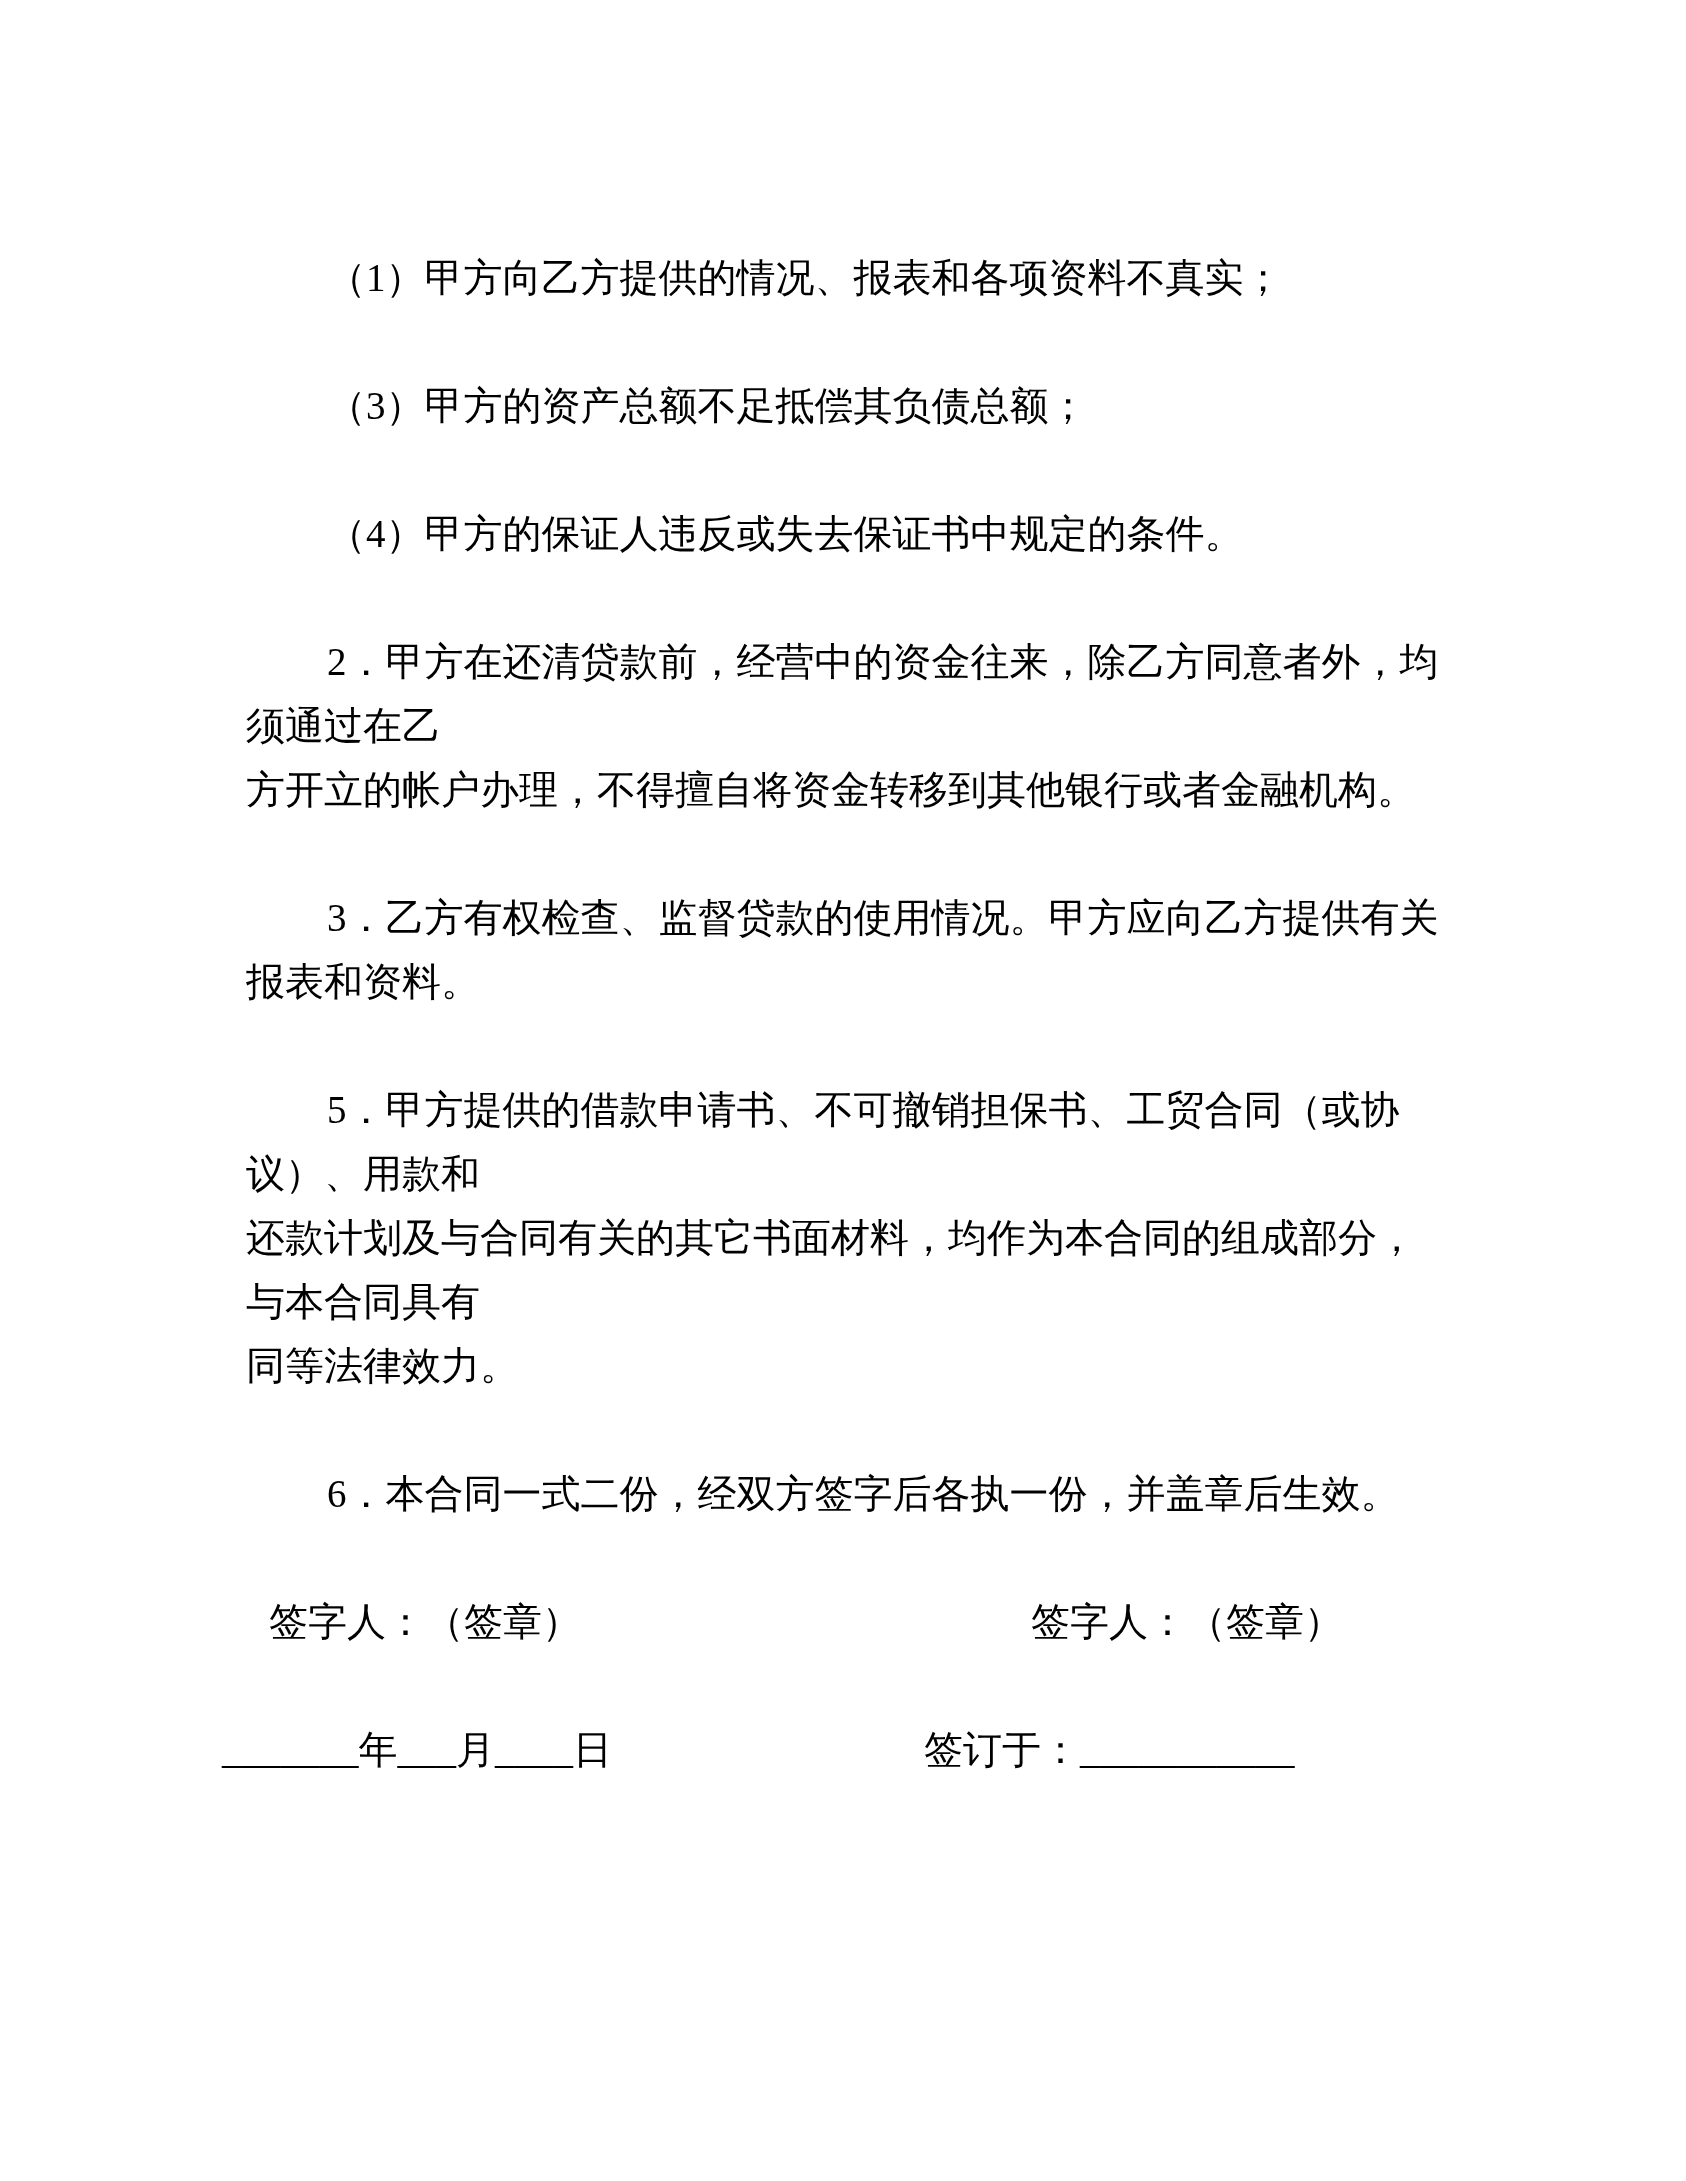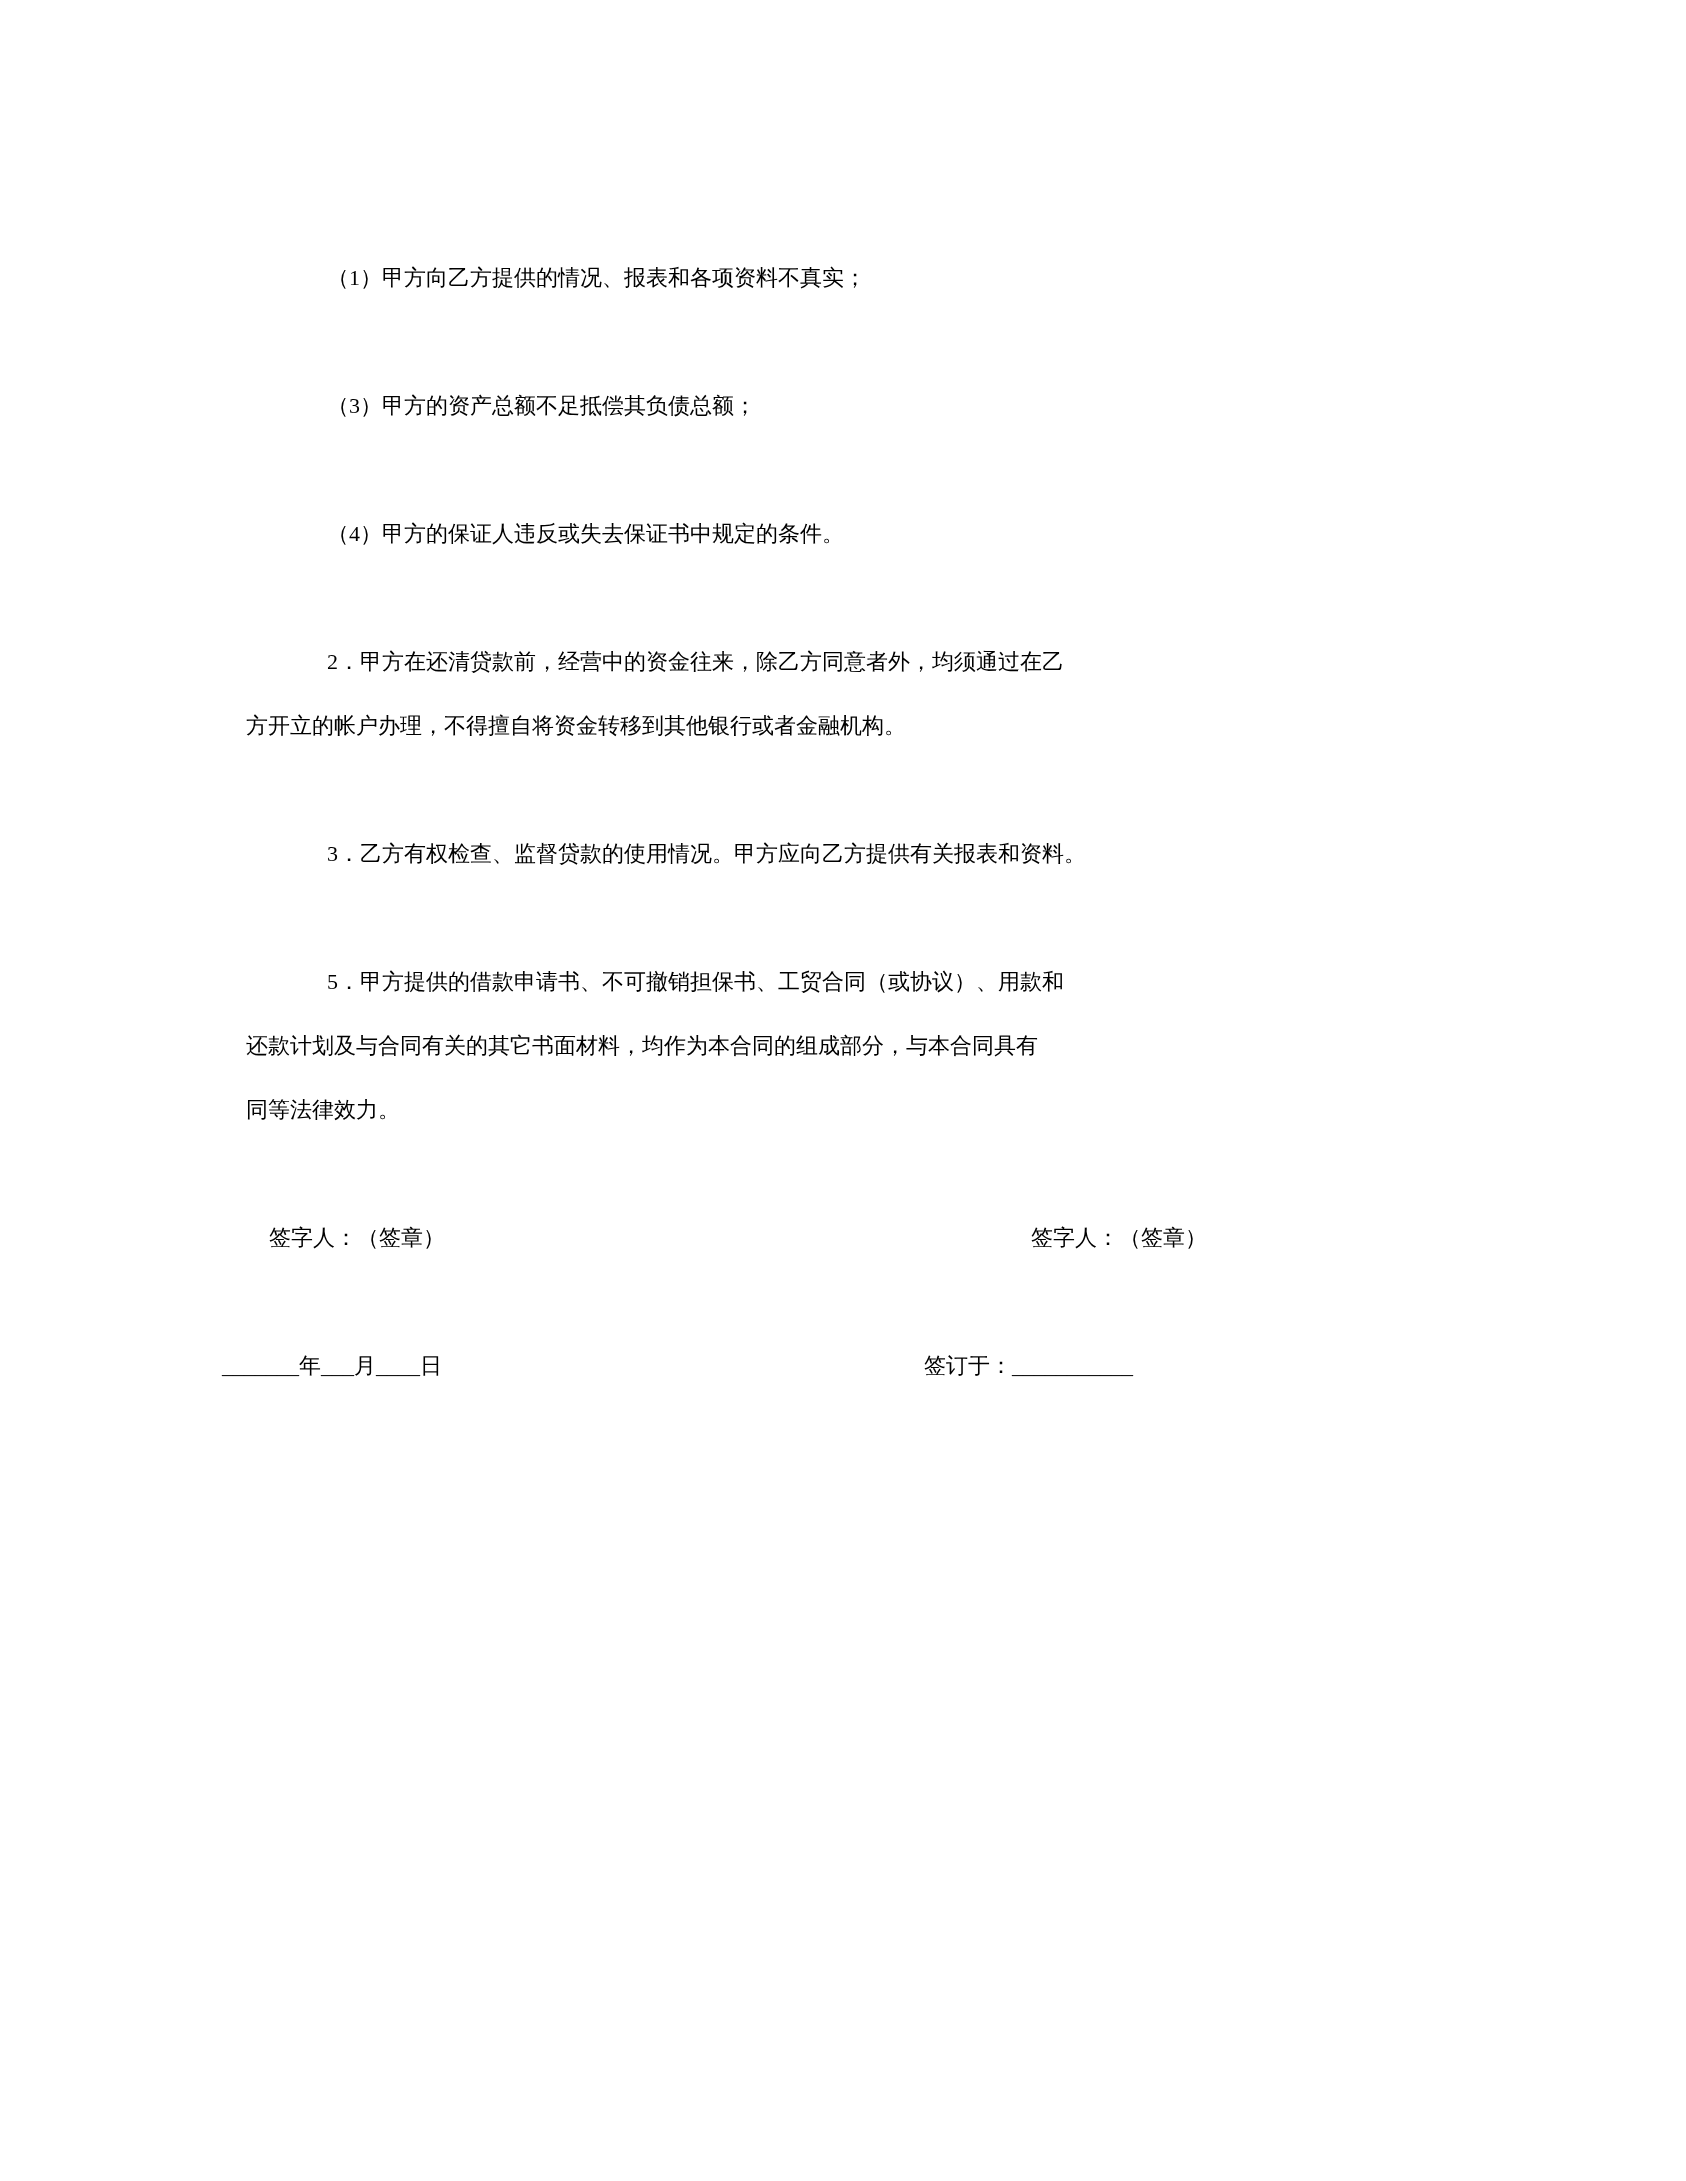--- a/index.html
+++ b/index.html
@@ -15,21 +15,21 @@
     background: #ffffff;
     color: #000000;
     font-family: "Liberation Serif", "DejaVu Serif", serif;
     overflow: hidden;
   }
   .doc-body {
     position: absolute;
     left: 246px;
     top: 246px;
     width: 1194px;
-    font-size: 22px;
+    font-size: 39px;
     line-height: 64px;
   }
   .para {
     margin: 0 0 64px 0;
     text-indent: 81px;
     white-space: pre-line;
     text-align: left;
   }
   .sig-row {
     display: flex;
@@ -63,20 +63,21 @@
 
     <p class="para">（1）甲方向乙方提供的情况、报表和各项资料不真实；</p>
     <p class="para">（3）甲方的资产总额不足抵偿其负债总额；</p>
     <p class="para">（4）甲方的保证人违反或失去保证书中规定的条件。</p>
     <p class="para">2．甲方在还清贷款前，经营中的资金往来，除乙方同意者外，均须通过在乙
 方开立的帐户办理，不得擅自将资金转移到其他银行或者金融机构。</p>
     <p class="para">3．乙方有权检查、监督贷款的使用情况。甲方应向乙方提供有关报表和资料。</p>
     <p class="para">5．甲方提供的借款申请书、不可撤销担保书、工贸合同（或协议）、用款和
 还款计划及与合同有关的其它书面材料，均作为本合同的组成部分，与本合同具有
 同等法律效力。</p>
+    <p class="para">6．本合同一式二份，经双方签字后各执一份，并盖章后生效。</p>
 
     <div class="sig-row">
       <span class="sig-cell-left">签字人：（签章）</span>
       <span class="sig-cell-right">签字人：（签章）</span>
     </div>
 
     <div class="date-row">
       <span class="date-left">_______年___月____日</span>
       <span class="date-right">签订于：___________</span>
     </div>

